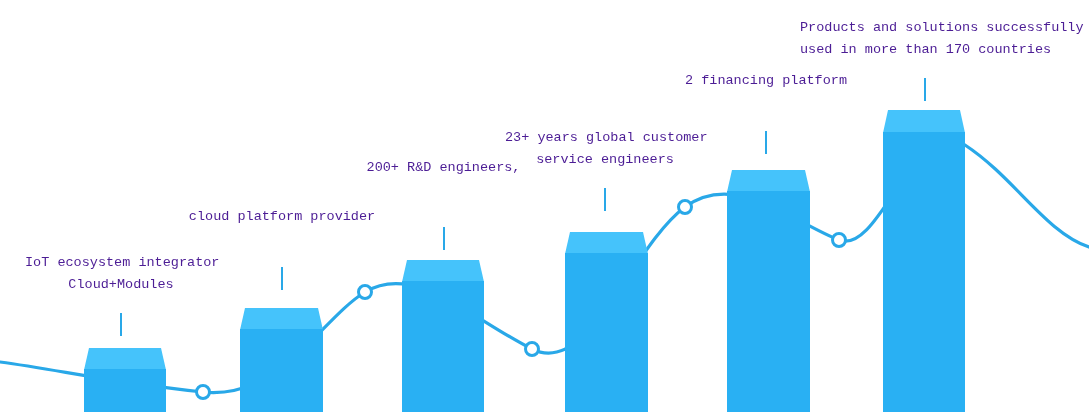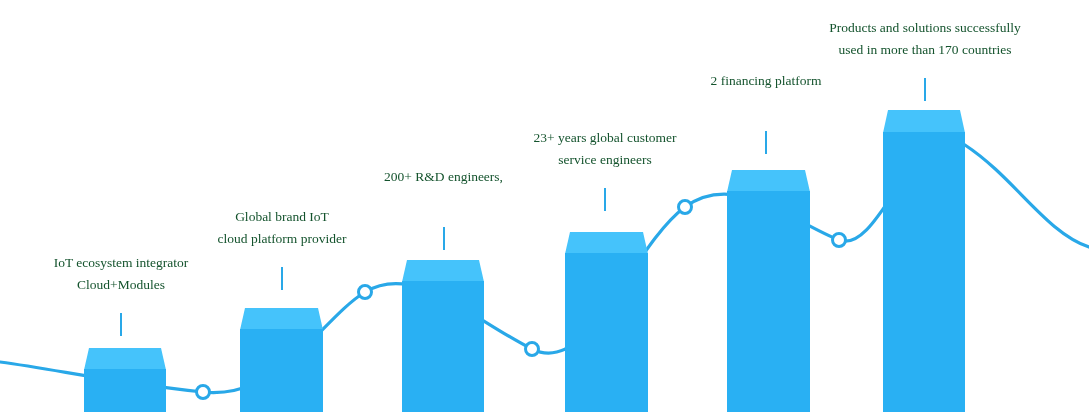--- a/index.html
+++ b/index.html
@@ -39,25 +39,25 @@
     position: absolute;
     left: 0;
     top: 0;
   }
   .bar-front {
     position: absolute;
   }
   .stat-label {
     position: absolute;
     text-align: center;
-    color: #14532d;
+    color: #4c1d95;
     font-size: 13.5px;
     line-height: 22px;
     white-space: nowrap;
-    font-family: Liberation Serif, serif;
+    font-family: Liberation Mono, monospace;
   }
   .stat-label .line {
     display: block;
   }
   .tick {
     position: absolute;
     width: 2px;
     background: #29a8e8;
   }
 </style>
@@ -130,26 +130,25 @@
 
   <div id="labels-layer">
 
     <div class="stat-label" style="left:25px; top:252px; width:192px;">
       <span class="line">IoT ecosystem integrator</span>
       <span class="line">Cloud+Modules</span>
     </div>
     <div class="tick" style="left:120px; top:313px; height:23px;"></div>
 
     <div class="stat-label" style="left:185px; top:206px; width:194px;">
-      <span class="line">Global brand IoT</span>
       <span class="line">cloud platform provider</span>
     </div>
     <div class="tick" style="left:281px; top:267px; height:23px;"></div>
 
-    <div class="stat-label" style="left:346px; top:166px; width:195px;">
+    <div class="stat-label" style="left:346px; top:157px; width:195px;">
       <span class="line">200+ R&amp;D engineers,</span>
     </div>
     <div class="tick" style="left:443px; top:227px; height:23px;"></div>
 
     <div class="stat-label" style="left:505px; top:127px; width:200px;">
       <span class="line">23+ years global customer</span>
       <span class="line">service engineers</span>
     </div>
     <div class="tick" style="left:604px; top:188px; height:23px;"></div>
 

